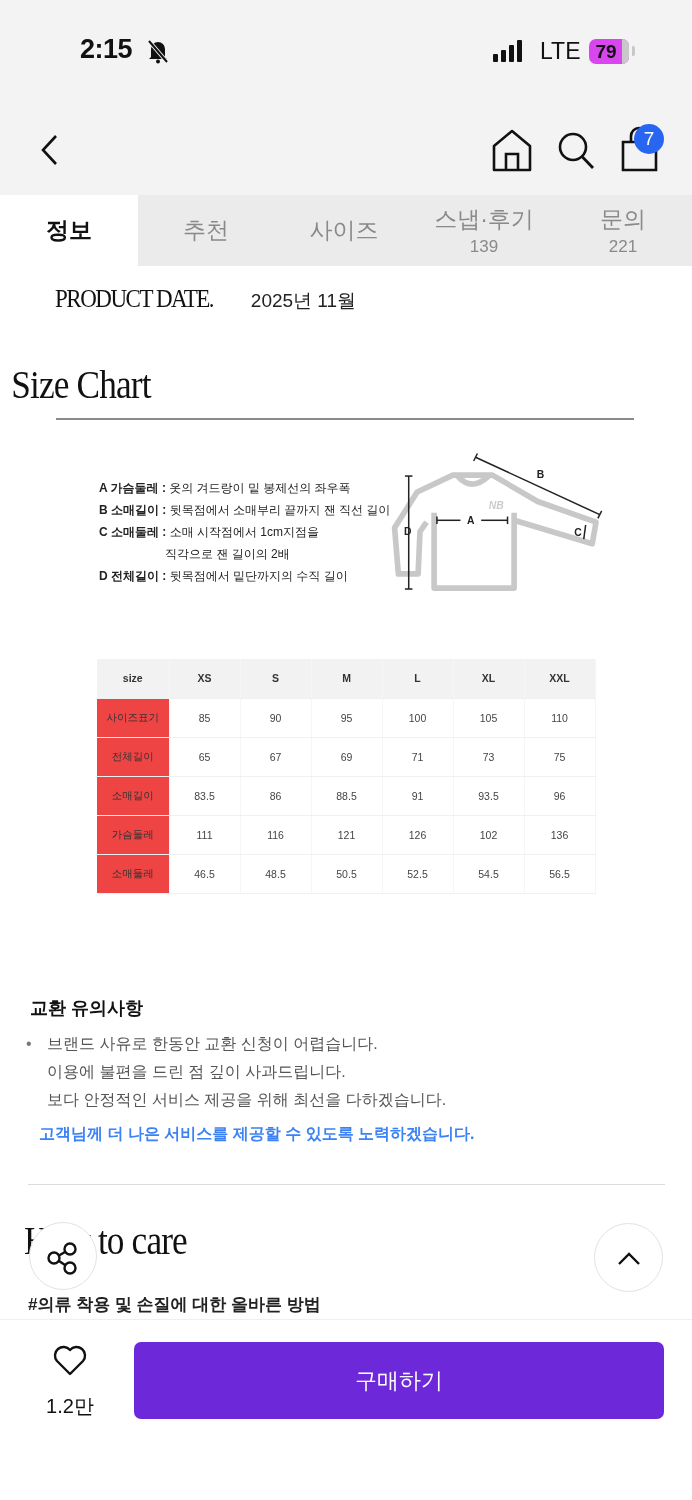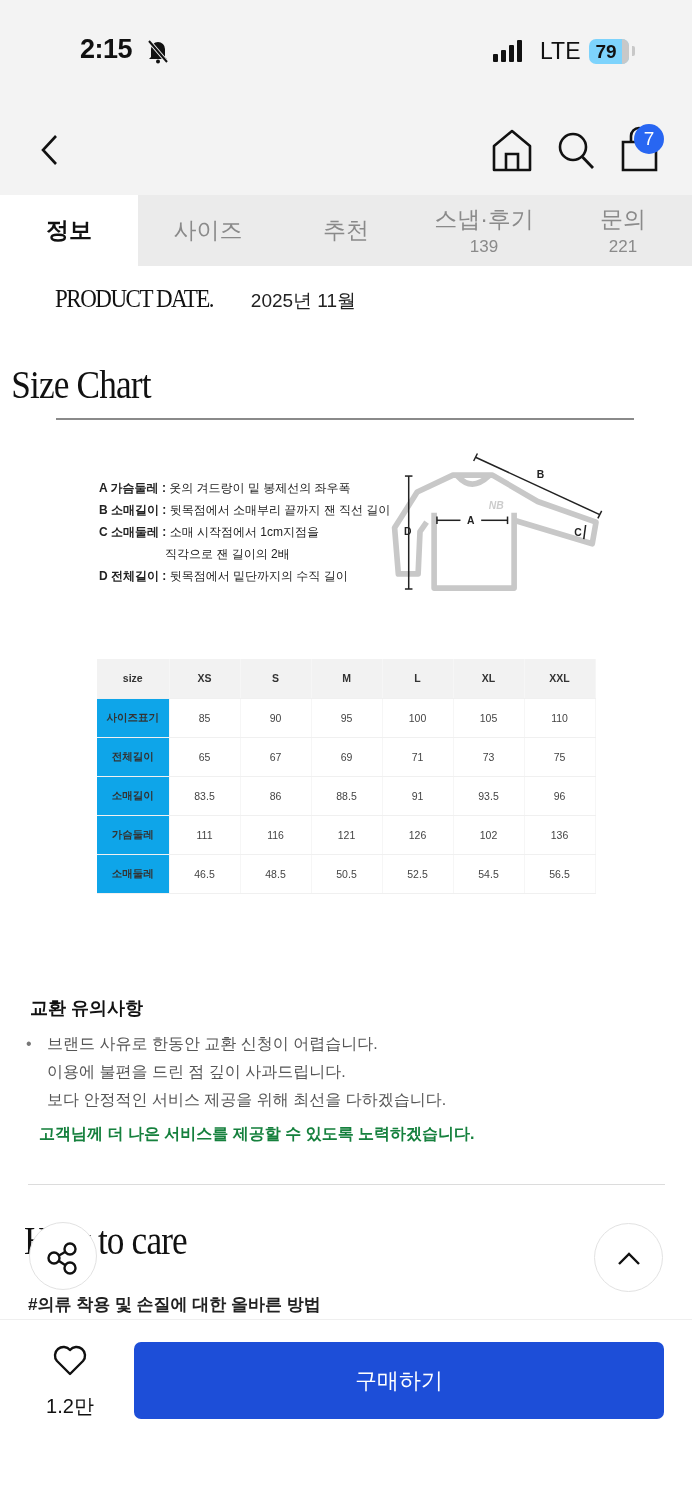--- a/index.html
+++ b/index.html
@@ -6,21 +6,21 @@
   html, body { width: 692px; height: 1500px; overflow: hidden; background: #fff; }
   body { font-family: "Liberation Sans", "DejaVu Sans", sans-serif; color: #111; position: relative; }
 
   
   .status-bar { position: absolute; left: 0; top: 0; width: 692px; height: 104px; background: #f3f3f3; }
   .status-time { position: absolute; left: 80px; top: 34px; font-size: 27px; font-weight: bold; letter-spacing: -0.5px; text-align: center; }
   .bell-off { position: absolute; left: 146px; top: 38px; width: 24px; height: 26px; }
   .signal { position: absolute; left: 493px; top: 40px; display: flex; align-items: flex-end; gap: 3px; height: 22px; }
   .signal span { display: block; width: 5px; background: #111; border-radius: 1px; }
   .lte { position: absolute; left: 540px; top: 38px; font-size: 23px; font-weight: 500; }
-  .battery { position: absolute; left: 589px; top: 39px; width: 40px; height: 25px; background: #7dd3fc; border-radius: 7px; font-size: 19px; font-weight: bold; text-align: center; line-height: 25px; padding-right: 6px; }
+  .battery { position: absolute; left: 589px; top: 39px; width: 40px; height: 25px; background: #d946ef; border-radius: 7px; font-size: 19px; font-weight: bold; text-align: center; line-height: 25px; padding-right: 6px; }
   .battery::after { content: ""; position: absolute; right: 0; top: 0; width: 7px; height: 25px; background: #c8c8c8; border-radius: 0 7px 7px 0; }
   .battery-nub { position: absolute; left: 632px; top: 46px; width: 3px; height: 10px; background: #c8c8c8; border-radius: 0 2px 2px 0; }
 
   
   .nav-bar { position: absolute; left: 0; top: 104px; width: 692px; height: 92px; background: #f3f3f3; }
   .nav-icon { position: absolute; display: block; }
   .back-btn { left: 34px; top: 26px; width: 32px; height: 40px; }
   .home-btn { left: 490px; top: 24px; width: 44px; height: 46px; }
   .search-btn { left: 556px; top: 26px; width: 40px; height: 42px; }
   .cart-btn { left: 618px; top: 22px; width: 48px; height: 48px; }
@@ -45,44 +45,44 @@
   .legend { position: absolute; left: 99px; top: 477px; font-size: 12px; color: #222; }
   .legend-row { height: 22px; line-height: 22px; white-space: nowrap; }
   .legend-row b { font-weight: bold; }
   .legend-row.indent { padding-left: 66px; }
 
   .diagram { position: absolute; left: 380px; top: 445px; width: 240px; height: 160px; }
 
   
   .size-table { position: absolute; left: 97px; top: 659px; border-collapse: collapse; font-size: 10.5px; color: #444; }
   .size-table td { height: 39px; text-align: center; border-bottom: 1px solid #f0f0f0; border-right: 1px solid #f6f6f6; }
-  .size-table td.rh { width: 72px; background: #0ea5e9; font-weight: bold; color: #333; }
+  .size-table td.rh { width: 72px; background: #ef4444; font-weight: normal; color: #333; }
   .size-table td.c { width: 71px; }
   .size-table tr.hdr td { background: #f2f2f2; font-weight: bold; color: #333; }
 
   
   .notice-title { position: absolute; left: 30px; top: 996px; font-size: 18px; font-weight: bold; }
   .notice-list { position: absolute; left: 26px; top: 1030px; font-size: 16px; color: #555; line-height: 28px; }
   .notice-list .bullet { position: absolute; left: 0; top: 0; color: #777; }
   .notice-list .lines { padding-left: 21px; }
-  .notice-emph { position: absolute; left: 39px; top: 1124px; font-size: 16px; font-weight: bold; color: #15803d; }
+  .notice-emph { position: absolute; left: 39px; top: 1124px; font-size: 16px; font-weight: bold; color: #3b82f6; }
   .section-rule { position: absolute; left: 28px; top: 1184px; width: 637px; height: 1px; background: #dcdcdc; }
 
   
   .care-title { position: absolute; left: 24px; top: 1216px; font-family: "Liberation Serif", "DejaVu Serif", serif; font-size: 41px; letter-spacing: -1px; }
   .care-title span { display: inline-block; transform: scaleX(0.86); transform-origin: left; }
   .care-sub { position: absolute; left: 28px; top: 1293px; font-size: 17px; font-weight: bold; color: #222; }
   .share-btn { position: absolute; left: 29px; top: 1222px; width: 68px; height: 68px; border-radius: 50%; background: #fff; border: 1px solid #e2e2e2; }
   .top-btn { position: absolute; left: 594px; top: 1223px; width: 69px; height: 69px; border-radius: 50%; background: #fff; border: 1px solid #e2e2e2; }
 
   
   .bottom-bar { position: absolute; left: 0; top: 1319px; width: 692px; height: 181px; background: #fff; border-top: 1px solid #efefef; }
   .like-btn { position: absolute; left: 40px; top: 1345px; width: 60px; height: 70px; text-align: center; }
   .like-count { display: block; font-size: 20px; margin-top: 12px; color: #111; }
-  .buy-btn { position: absolute; left: 134px; top: 1342px; width: 530px; height: 77px; background: #1d4ed8; color: #fff; border-radius: 7px; font-size: 22px; display: flex; align-items: center; justify-content: center; border: none; }
+  .buy-btn { position: absolute; left: 134px; top: 1342px; width: 530px; height: 77px; background: #6d28d9; color: #fff; border-radius: 7px; font-size: 22px; display: flex; align-items: center; justify-content: center; border: none; }
 </style>
 </head>
 <body>
 
 <div class="status-bar">
   <span class="status-time">2:15</span>
   <svg class="bell-off" viewBox="0 0 24 26">
     <path d="M5 19 L5 11 A7 7 0 0 1 19 11 L19 19 L21 21 L3 21 Z" fill="#111"></path>
     <circle cx="12" cy="23.5" r="2" fill="#111"></circle>
     <line x1="3" y1="3" x2="21" y2="24" stroke="#f3f3f3" stroke-width="4"></line>
@@ -115,25 +115,25 @@
     <path d="M5 16 L38 16 L38 44 L5 44 Z" fill="none" stroke="#111" stroke-width="2.6"></path>
     <path d="M13 16 L13 10 A8 8 0 0 1 29 10 L29 16" fill="none" stroke="#111" stroke-width="2.6"></path>
   </svg>
 </div>
 <div class="cart-badge">7</div>
 
 <div class="tabs">
   <div class="tab active" style="width:138px">
     <span>정보</span>
   </div>
+  <div class="tab" style="width:136px">
+    <span>추천</span>
+  </div>
   <div class="tab" style="width:140px">
     <span>사이즈</span>
-  </div>
-  <div class="tab" style="width:136px">
-    <span>추천</span>
   </div>
   <div class="tab" style="width:140px">
     <span>스냅·후기</span>
     <span class="count">139</span>
   </div>
   <div class="tab" style="width:138px">
     <span>문의</span>
     <span class="count">221</span>
   </div>
 </div>

